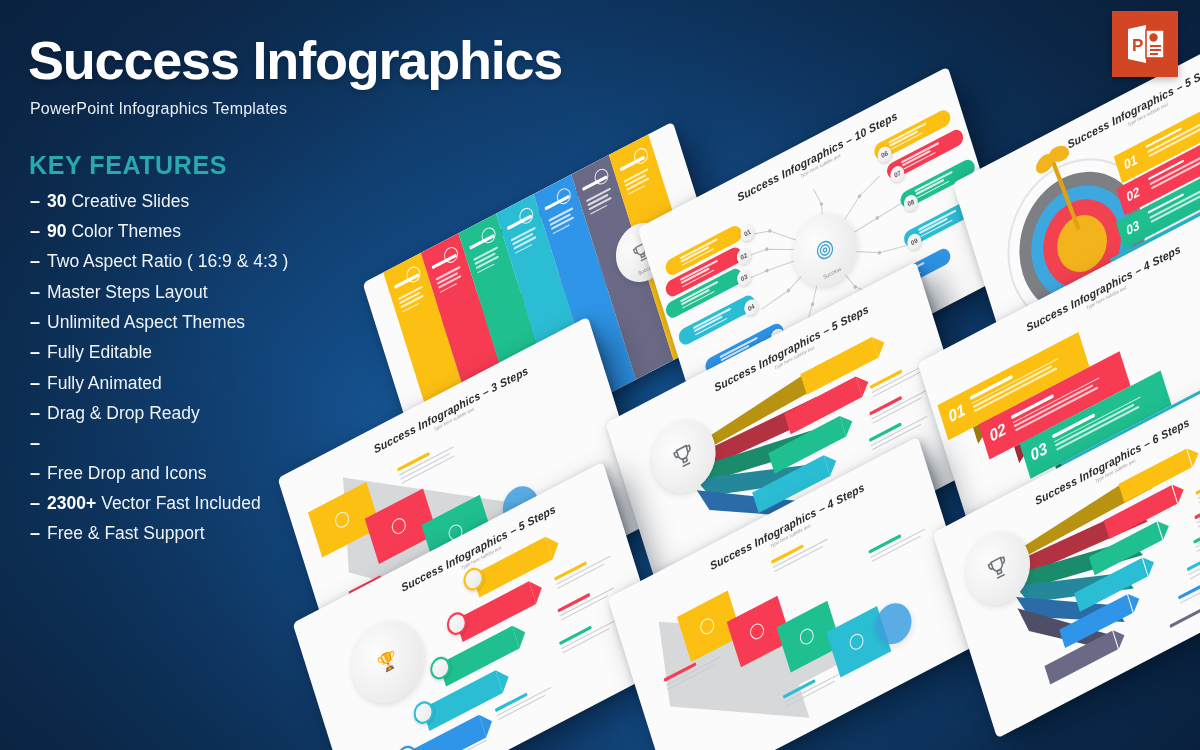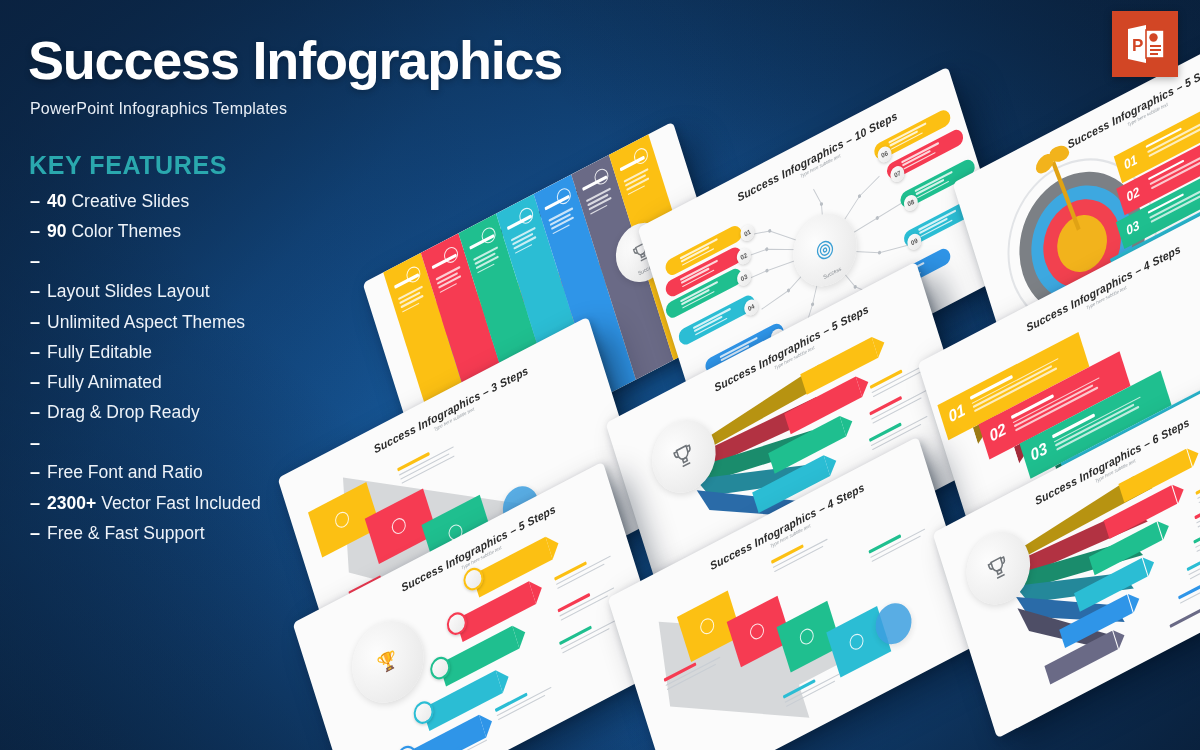--- a/index.html
+++ b/index.html
@@ -787,34 +787,35 @@
 
 </div>
 
 <div id="left">
   <h1 id="title">Success Infographics</h1>
   <div id="subtitle">PowerPoint Infographics Templates</div>
   <div id="kf">KEY FEATURES</div>
   <div id="features">
       <div class="feat">
         <span class="dash">–</span>
-        <span class="b">40</span>
+        <span class="b">30</span>
         <span>Creative Slides</span>
       </div>
       <div class="feat">
         <span class="dash">–</span>
         <span class="b">90</span>
         <span>Color Themes</span>
       </div>
       <div class="feat">
         <span class="dash">–</span>
-      </div>
-      <div class="feat">
-        <span class="dash">–</span>
-        <span>Layout Slides Layout</span>
+        <span>Two Aspect Ratio ( 16:9 &amp; 4:3 )</span>
+      </div>
+      <div class="feat">
+        <span class="dash">–</span>
+        <span>Master Steps Layout</span>
       </div>
       <div class="feat">
         <span class="dash">–</span>
         <span>Unlimited Aspect Themes</span>
       </div>
       <div class="feat">
         <span class="dash">–</span>
         <span>Fully Editable</span>
       </div>
       <div class="feat">
@@ -823,21 +824,21 @@
       </div>
       <div class="feat">
         <span class="dash">–</span>
         <span>Drag &amp; Drop Ready</span>
       </div>
       <div class="feat">
         <span class="dash">–</span>
       </div>
       <div class="feat">
         <span class="dash">–</span>
-        <span>Free Font and Ratio</span>
+        <span>Free Drop and Icons</span>
       </div>
       <div class="feat">
         <span class="dash">–</span>
         <span class="b">2300+</span>
         <span>Vector Fast Included</span>
       </div>
       <div class="feat">
         <span class="dash">–</span>
         <span>Free &amp; Fast Support</span>
       </div>

